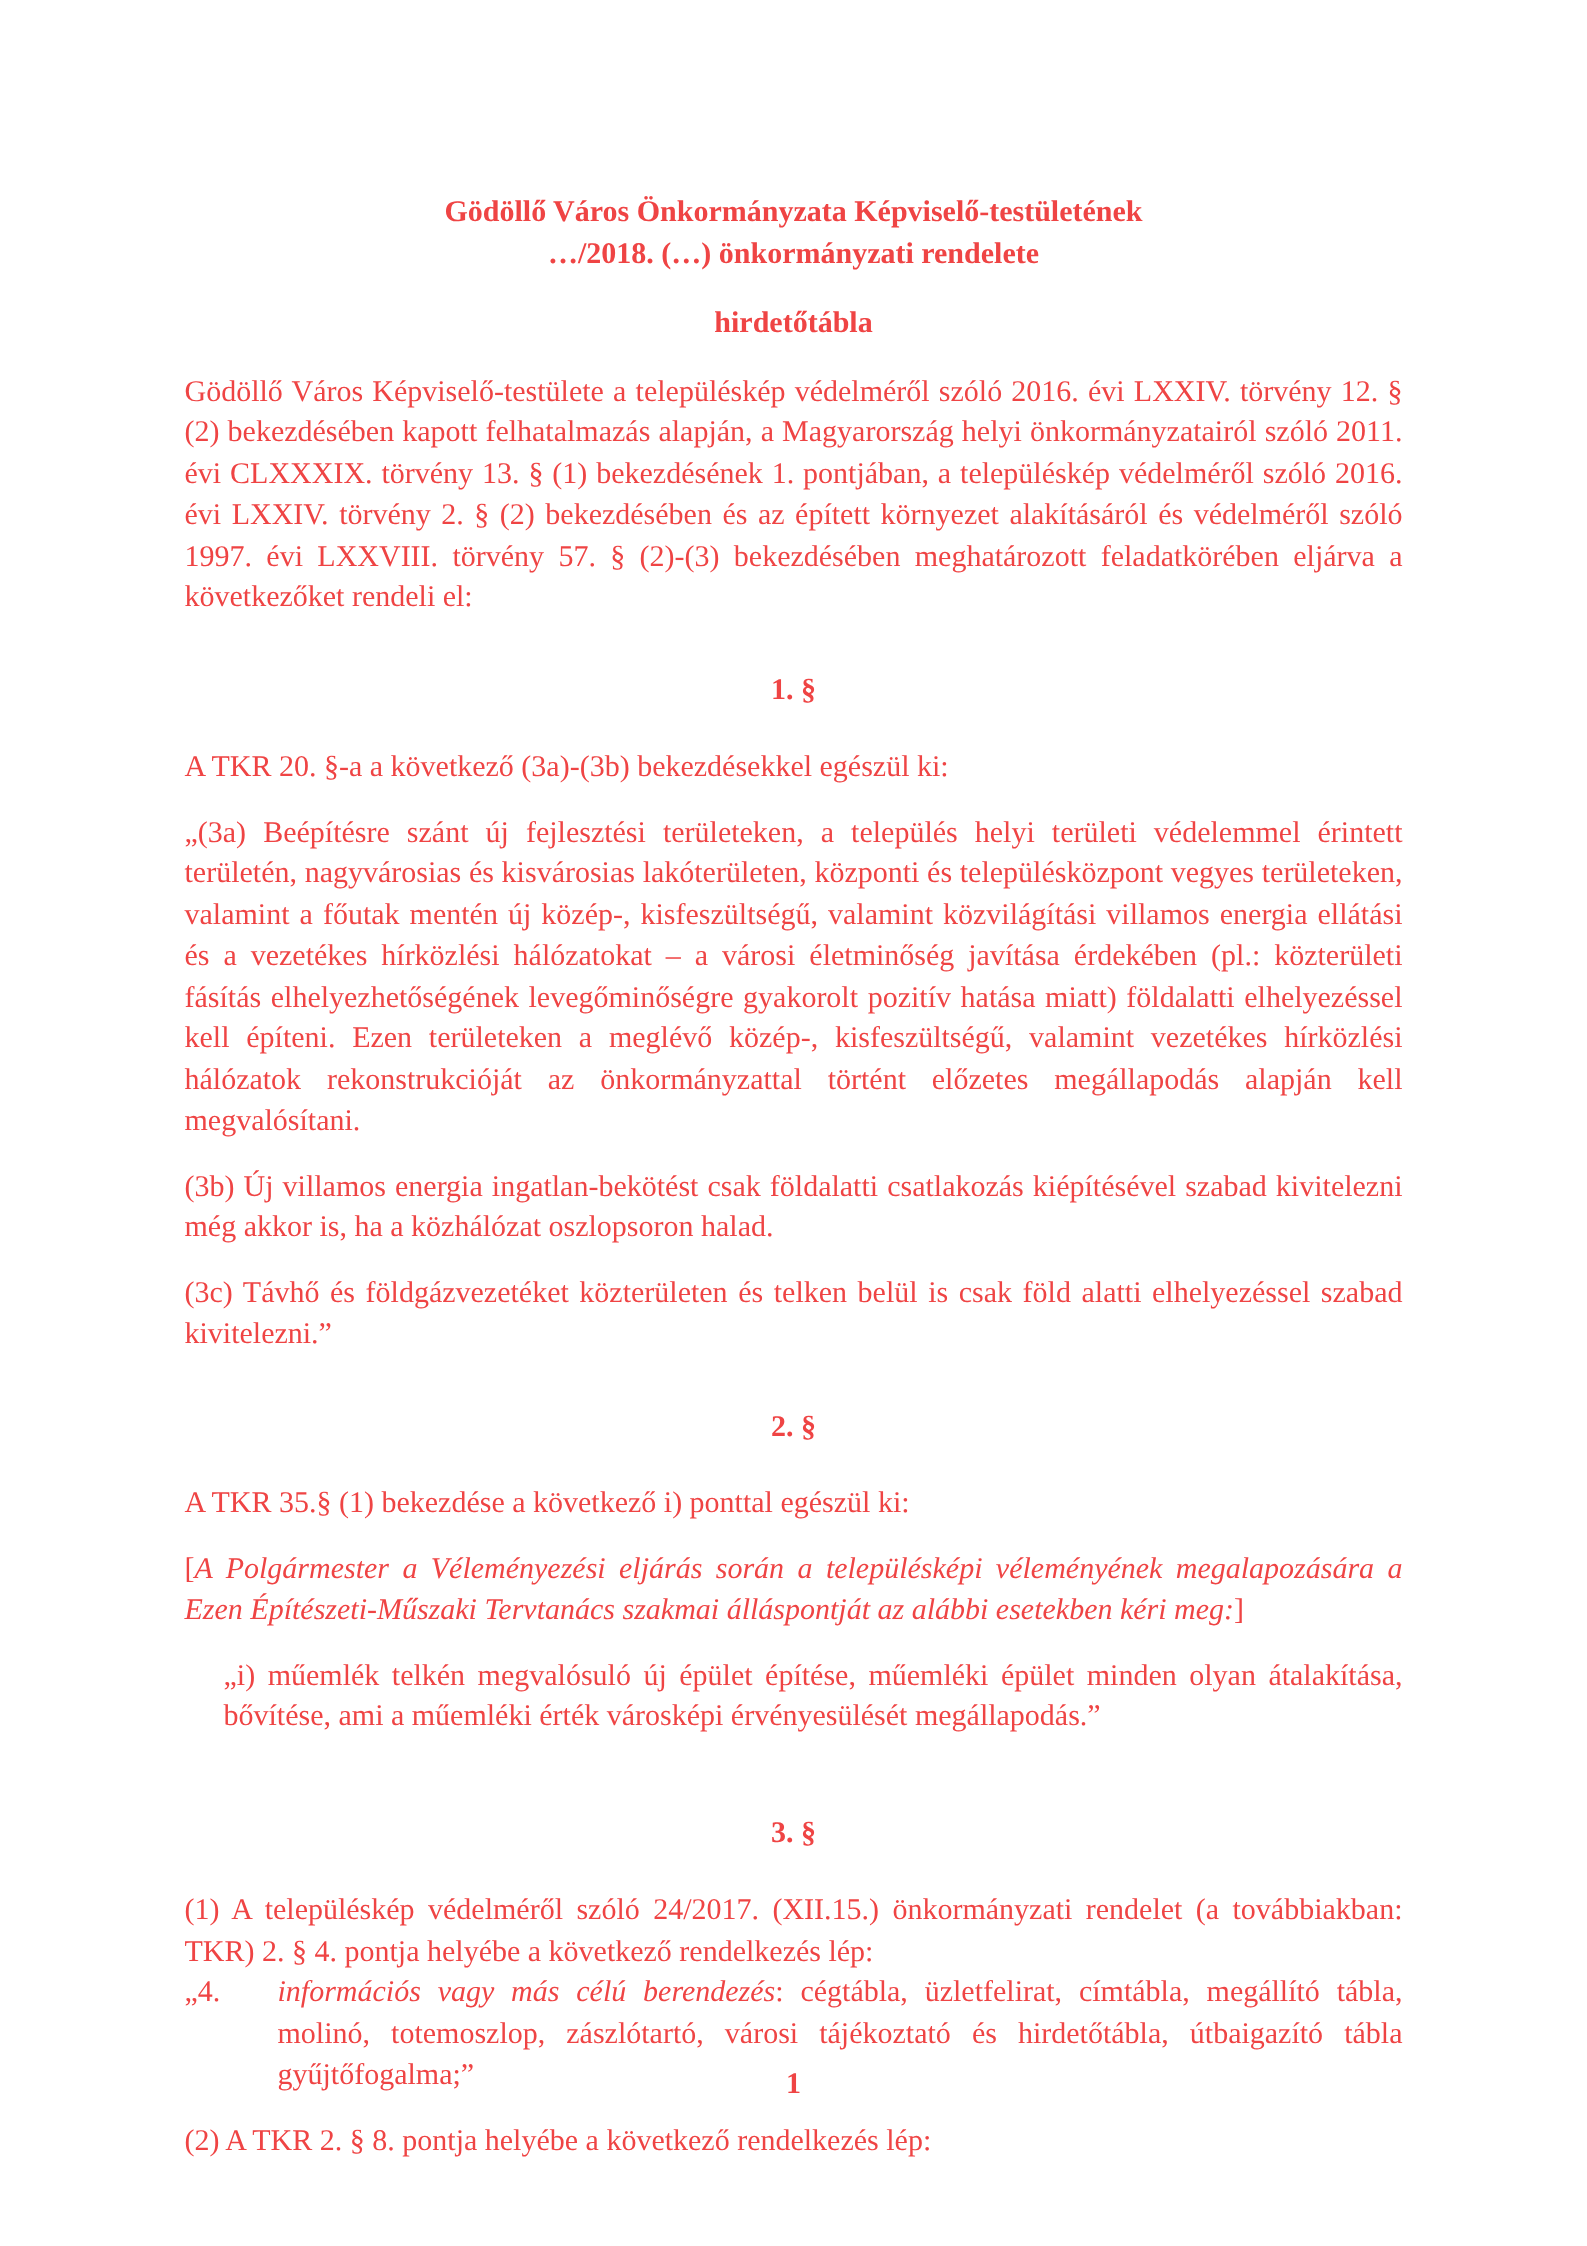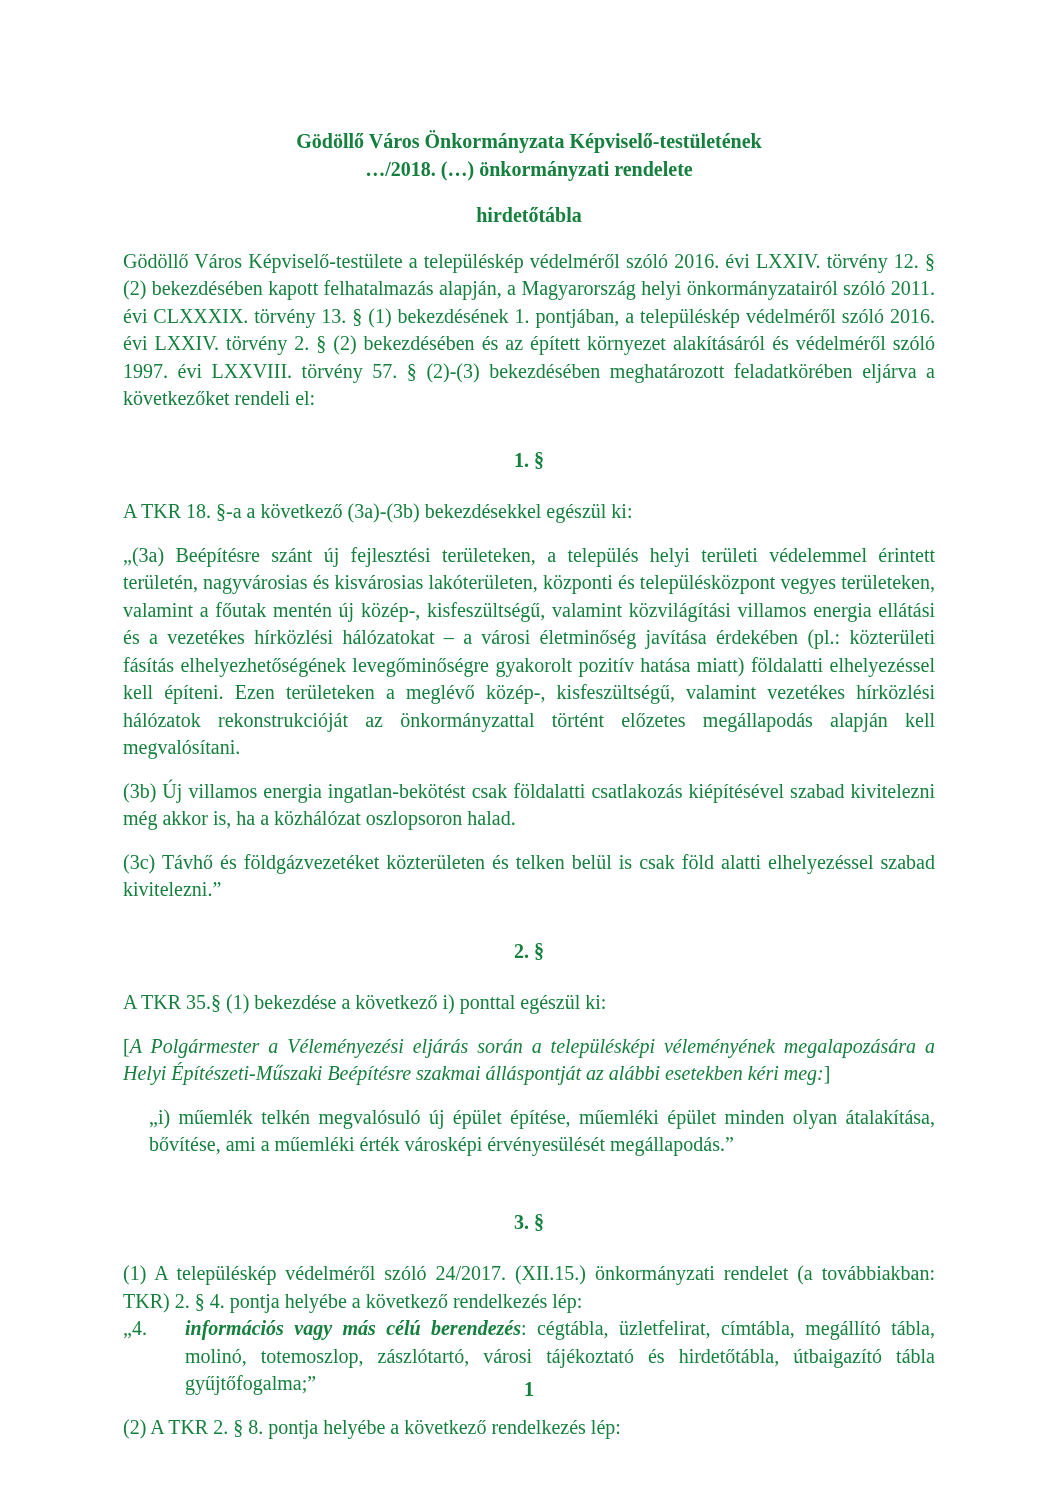--- a/index.html
+++ b/index.html
@@ -1,21 +1,21 @@
 <!DOCTYPE html>
 <html lang="hu"><head>
 <meta charset="utf-8">
 <style>
   html, body { margin: 0; padding: 0; background: #ffffff; }
   .page {
     position: relative;
     width: 1058px;
     height: 1497px;
     background: #ffffff;
-    color: #15803d;
+    color: #ef4444;
     font-family: "Liberation Serif", "DejaVu Serif", serif;
     font-size: 20px;
     line-height: 27.5px;
     overflow: hidden;
     box-sizing: border-box;
   }
   .content {
     position: absolute;
     left: 123px;
     right: 123px;
@@ -48,21 +48,21 @@
     padding-left: 62px;
     text-align: justify;
   }
   .hang-label {
     position: absolute;
     left: 0;
     top: 0;
   }
   .term {
     font-style: italic;
-    font-weight: bold;
+    font-weight: normal;
   }
   .page-number {
     position: absolute;
     left: 0;
     right: 0;
     top: 1376px;
     text-align: center;
     font-weight: bold;
   }
 </style>
@@ -77,28 +77,28 @@
       <p class="center-bold">…/2018. (…) önkormányzati rendelete</p>
     </div>
 
     <div class="subtitle-block">
       <p class="center-bold">hirdetőtábla</p>
     </div>
 
     <p class="para">Gödöllő Város Képviselő-testülete a településkép védelméről szóló 2016. évi LXXIV. törvény 12. § (2) bekezdésében kapott felhatalmazás alapján, a Magyarország helyi önkormányzatairól szóló 2011. évi CLXXXIX. törvény 13. § (1) bekezdésének 1. pontjában, a településkép védelméről szóló 2016. évi LXXIV. törvény 2. § (2) bekezdésében és az épített környezet alakításáról és védelméről szóló 1997. évi LXXVIII. törvény 57. § (2)-(3) bekezdésében meghatározott feladatkörében eljárva a következőket rendeli el:</p>
 
     <p class="section-heading">1. §</p>
-    <p class="para">A TKR 18. §-a a következő (3a)-(3b) bekezdésekkel egészül ki:</p>
+    <p class="para">A TKR 20. §-a a következő (3a)-(3b) bekezdésekkel egészül ki:</p>
     <p class="para">„(3a) Beépítésre szánt új fejlesztési területeken, a település helyi területi védelemmel érintett területén, nagyvárosias és kisvárosias lakóterületen, központi és településközpont vegyes területeken, valamint a főutak mentén új közép-, kisfeszültségű, valamint közvilágítási villamos energia ellátási és a vezetékes hírközlési hálózatokat – a városi életminőség javítása érdekében (pl.: közterületi fásítás elhelyezhetőségének levegőminőségre gyakorolt pozitív hatása miatt) földalatti elhelyezéssel kell építeni. Ezen területeken a meglévő közép-, kisfeszültségű, valamint vezetékes hírközlési hálózatok rekonstrukcióját az önkormányzattal történt előzetes megállapodás alapján kell megvalósítani.</p>
     <p class="para">(3b) Új villamos energia ingatlan-bekötést csak földalatti csatlakozás kiépítésével szabad kivitelezni még akkor is, ha a közhálózat oszlopsoron halad.</p>
     <p class="para">(3c) Távhő és földgázvezetéket közterületen és telken belül is csak föld alatti elhelyezéssel szabad kivitelezni.”</p>
 
     <p class="section-heading">2. §</p>
     <p class="para">A TKR 35.§ (1) bekezdése a következő i) ponttal egészül ki:</p>
-    <p class="para bracket-italic"><span>[</span><em>A Polgármester a Véleményezési eljárás során a településképi véleményének megalapozására a Helyi Építészeti-Műszaki Beépítésre szakmai álláspontját az alábbi esetekben kéri meg:</em><span>]</span></p>
+    <p class="para bracket-italic"><span>[</span><em>A Polgármester a Véleményezési eljárás során a településképi véleményének megalapozására a Ezen Építészeti-Műszaki Tervtanács szakmai álláspontját az alábbi esetekben kéri meg:</em><span>]</span></p>
     <p class="para item-i">„i) műemlék telkén megvalósuló új épület építése, műemléki épület minden olyan átalakítása, bővítése, ami a műemléki érték városképi érvényesülését megállapodás.”</p>
 
     <p class="section-heading sec3">3. §</p>
     <p class="para">(1) A településkép védelméről szóló 24/2017. (XII.15.) önkormányzati rendelet (a továbbiakban: TKR) 2. § 4. pontja helyébe a következő rendelkezés lép:</p>
     <div class="hang">
       <span class="hang-label">„4.</span><span class="term">információs vagy más célú berendezés</span><span>: cégtábla, üzletfelirat, címtábla, megállító tábla, molinó, totemoszlop, zászlótartó, városi tájékoztató és hirdetőtábla, útbaigazító tábla gyűjtőfogalma;”</span>
     </div>
     <p class="para">(2) A TKR 2. § 8. pontja helyébe a következő rendelkezés lép:</p>
 
   </div>

